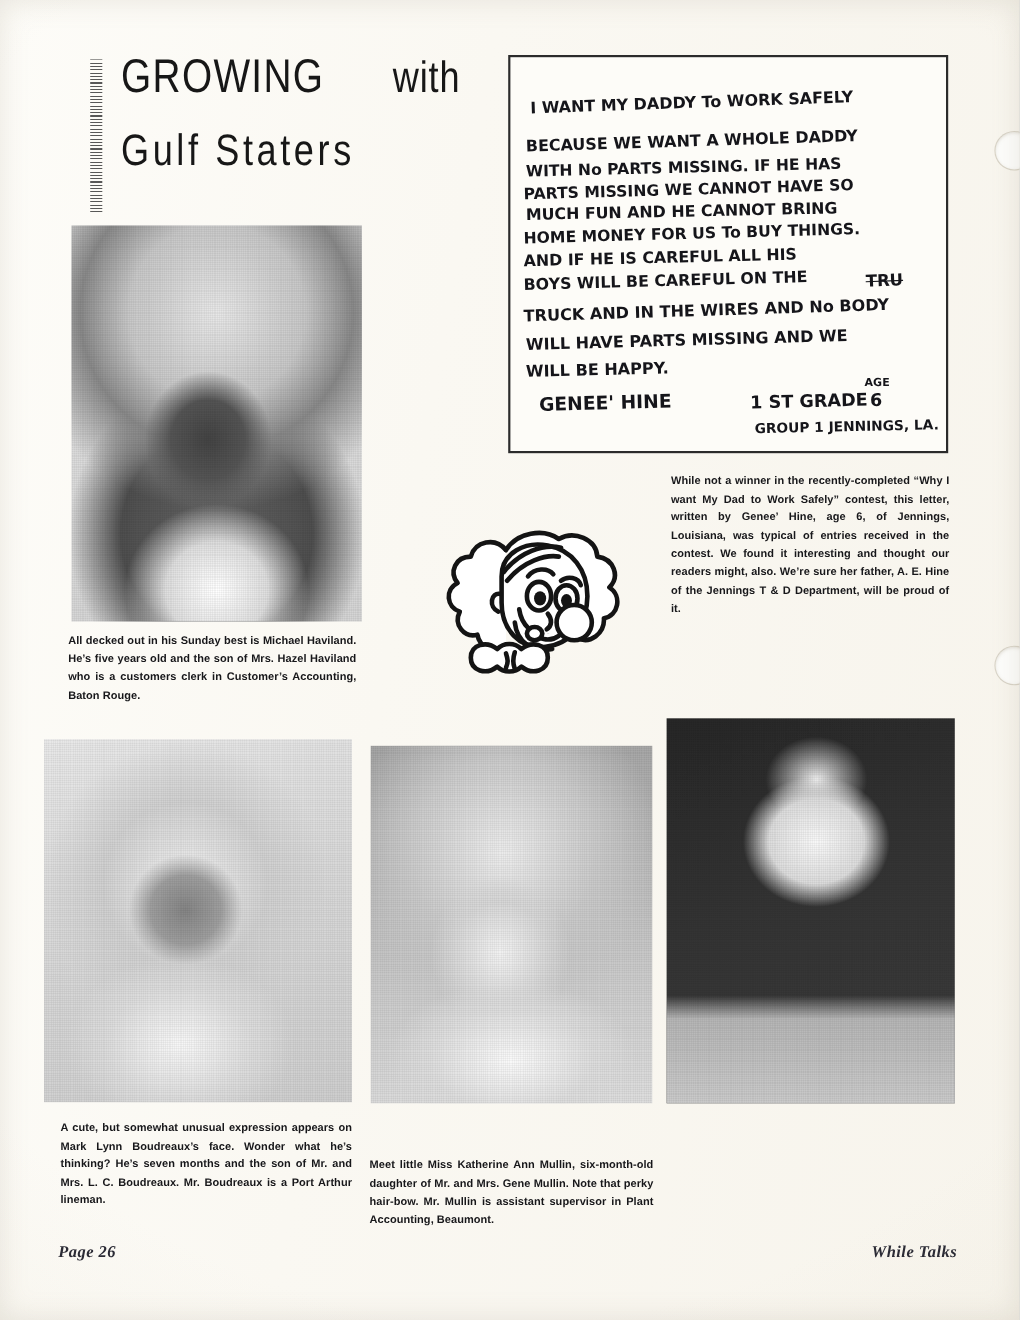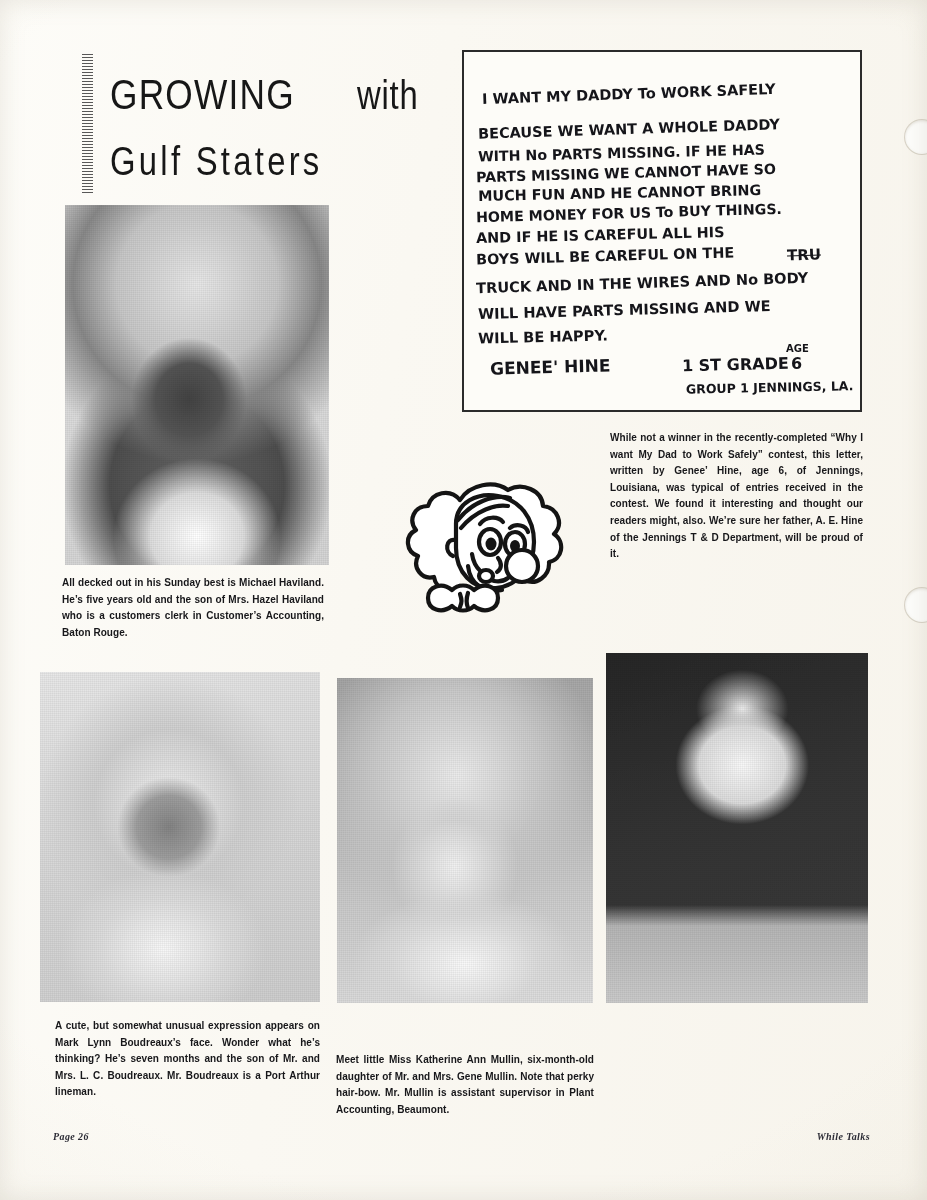--- a/index.html
+++ b/index.html
@@ -56,21 +56,21 @@
   }
   .mast-title {
     margin: 0;
     padding-left: 44px;
     font-family: "Liberation Sans Narrow", "Liberation Sans", sans-serif;
     font-weight: 400;
     color: #171717;
     letter-spacing: 0.5px;
     line-height: 1.06;
   }
-  .mast-line1 { font-size: 43px; margin-top: 24px; }
+  .mast-line1 { font-size: 43px; }
   .mast-line1 .cap {
     font-size: 43px;
     letter-spacing: 1.5px;
     transform: scaleX(.82);
     display: inline-block;
     transform-origin: left center;
   }
   .mast-line1 .lc {
     font-size: 40px;
     letter-spacing: 1px;
@@ -176,21 +176,21 @@
     width: 262px;
   }
 
   
   .footer-left, .footer-right {
     position: absolute;
     top: 1131px;
     font-family: "Liberation Serif", serif;
     font-style: italic;
     font-weight: 700;
-    font-size: 10px;
+    font-size: 15px;
     color: #2b2b35;
     letter-spacing: .4px;
   }
   .footer-left { left: 53px; }
   .footer-right { right: 57px; }
 
   
   .punch {
     position: absolute;
     border-radius: 50%;

